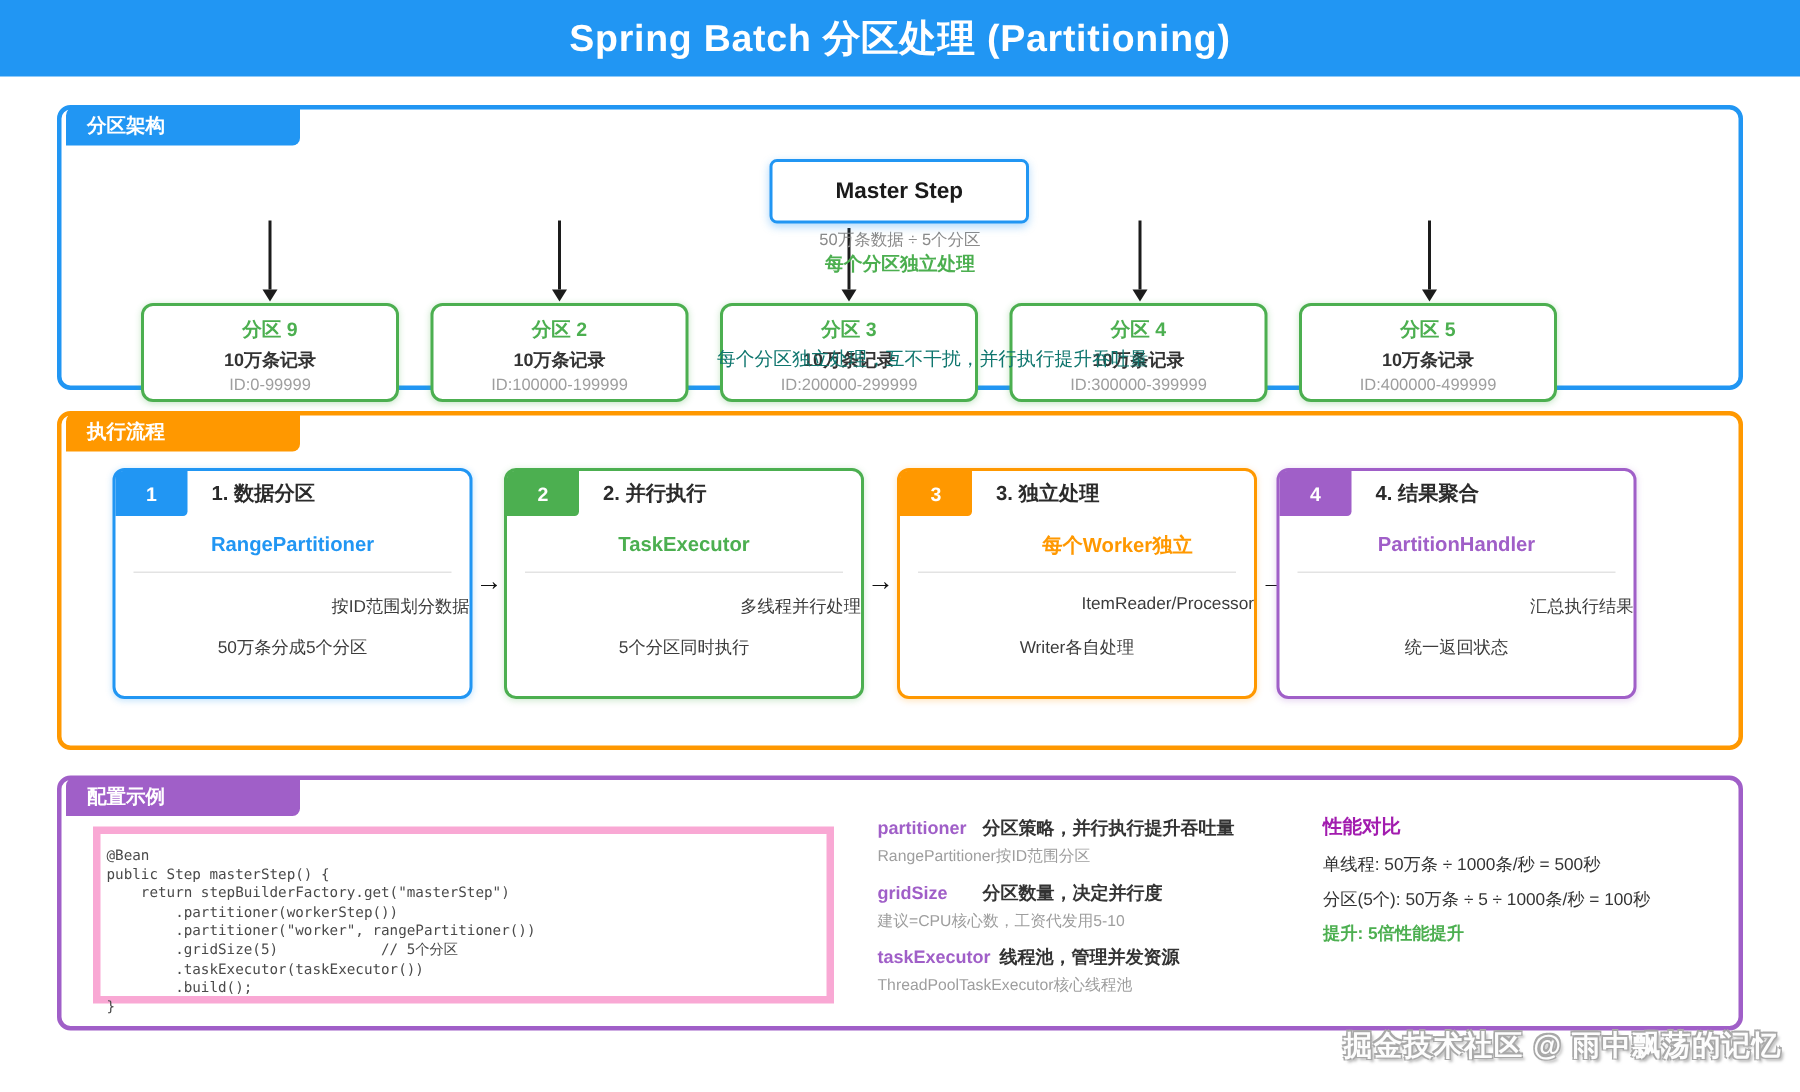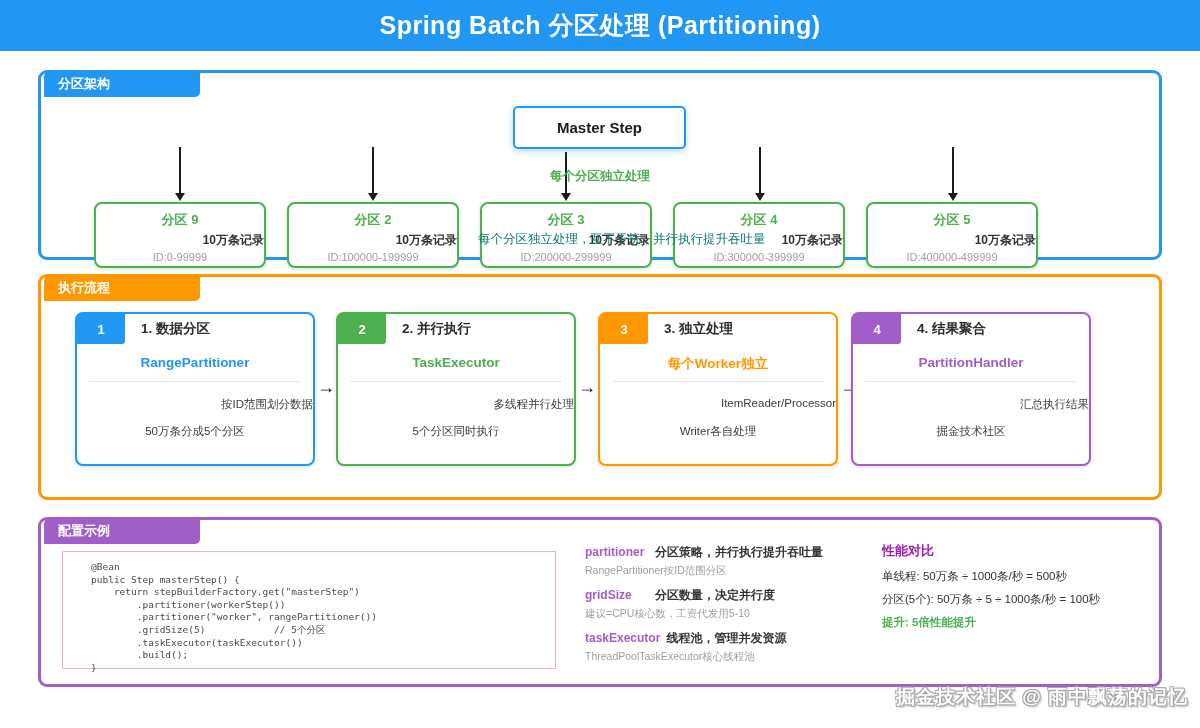--- a/index.html
+++ b/index.html
@@ -46,21 +46,21 @@
   .varrow.a3 { left:565px; top:152px; height:41px; }
   .varrow.a4 { left:759px; top:147px; height:46px; }
   .varrow.a5 { left:952px; top:147px; height:46px; }
 
   .pcard { position:absolute; top:202px; width:172px; height:66px; background:#fff;
     border:2px solid var(--green,#4CAF50); border-radius:8px; text-align:center;
     box-shadow:0 1px 4px rgba(76,175,80,.3); z-index:2; }
   .pcard.p1 { left:94px; }  .pcard.p2 { left:287px; } .pcard.p3 { left:480px; }
   .pcard.p4 { left:673px; } .pcard.p5 { left:866px; }
   .pcard .pt { margin-top:7px; font-size:13px; font-weight:bold; color:var(--green,#4CAF50); }
-  .pcard .pr { margin-top:3px; font-size:12px; font-weight:600; color:#333;text-align:right; }
+  .pcard .pr { margin-top:3px; font-size:12px; font-weight:600; color:#333; }
   .pcard .pid { margin-top:2px; font-size:11px; color:#9e9e9e; }
 
   .overlay-note { position:absolute; left:478px; top:231px; font-size:12.5px;
     color:#0f766e; white-space:nowrap; z-index:3; }
 
   
   .step { position:absolute; top:312px; width:240px; height:154px; background:#fff;
     border-radius:8px; z-index:2; }
   .step.s1 { left:75px;  border:2px solid var(--blue,#2196F3);   box-shadow:0 1px 4px rgba(33,150,243,.25); }
   .step.s2 { left:336px; border:2px solid var(--green,#4CAF50);  box-shadow:0 1px 4px rgba(76,175,80,.25); }
@@ -74,33 +74,33 @@
   .s2 .badge { background:var(--green,#4CAF50); }
   .s3 .badge { background:var(--orange,#FF9800); }
   .s4 .badge { background:var(--purple,#A05FC8); }
 
   .stitle { position:absolute; left:64px; top:0; height:30px; line-height:30px;
     font-size:13.5px; font-weight:bold; color:#2b2b2b; }
   .ssub { position:absolute; left:0; top:41px; width:100%; text-align:center;
     font-size:13.5px; font-weight:bold; }
   .s1 .ssub { color:var(--blue,#2196F3); }
   .s2 .ssub { color:var(--green,#4CAF50); }
-  .s3 .ssub { color:var(--orange,#FF9800); }
+  .s3 .ssub { color:var(--orange,#FF9800);margin-left:27px; }
   .s4 .ssub { color:var(--purple,#A05FC8); }
   .sdiv { position:absolute; left:12px; right:12px; top:67px; height:1px; background:#e3e3e3; }
   .sl1 { position:absolute; left:0; top:83px;  width:100%; text-align:right; font-size:11.5px; color:#3c3c3c; }
   .sl2 { position:absolute; left:0; top:110px; width:100%; text-align:center; font-size:11.5px; color:#3c3c3c; }
 
   .harrow { position:absolute; top:377px; width:22px; text-align:center;
     font-size:18px; font-weight:bold; color:#111; z-index:2; }
   .harrow.h1 { left:315px; } .harrow.h2 { left:576px; } .harrow.h3 { left:838px; }
 
   
   .codebox { position:absolute; left:62px; top:551px; width:494px; height:118px;
-    background:#fff; border:1px solid #f9a8d4; padding:9px 28px; z-index:2; }
+    background:#fff; border:5px solid #f9a8d4; padding:9px 4px; z-index:2; }
   .codebox .cl { font-family:"DejaVu Sans Mono","Liberation Mono",monospace;
     font-size:9.5px; line-height:12.6px; color:#4a4a4a; white-space:pre; }
 
   .params { position:absolute; left:585px; top:542px; width:280px; z-index:2; }
   .prow  { display:flex; align-items:baseline; margin-top:2px; }
   .pname { min-width:64px; margin-right:6px; font-size:12px; font-weight:bold; color:var(--purple,#A05FC8); }
   .pdesc { font-size:12px; font-weight:600; color:#333; white-space:nowrap; }
   .pnote { font-size:10.5px; color:#9e9e9e; margin:3px 0 9px 0; }
 
   .perf { position:absolute; left:882px; top:542px; width:300px; z-index:2; }
@@ -122,20 +122,21 @@
   <header class="titlebar">
     <h1>Spring Batch 分区处理 (Partitioning)</h1>
   </header>
 
   <section class="panel blue"></section>
   <div class="tab blue">分区架构</div>
 
   <div class="master">
     <span>Master Step</span>
   </div>
+  <div class="cap1">50万条数据 ÷ 5个分区</div>
   <div class="cap2">每个分区独立处理</div>
 
   <div class="varrow a1"></div>
   <div class="varrow a2"></div>
   <div class="varrow a3"></div>
   <div class="varrow a4"></div>
   <div class="varrow a5"></div>
 
   <div class="pcard p1">
     <div class="pt">分区 9</div>
@@ -197,21 +198,21 @@
     <div class="sl2">Writer各自处理</div>
   </div>
   <div class="harrow h3">→</div>
 
   <div class="step s4">
     <div class="badge">4</div>
     <div class="stitle">4. 结果聚合</div>
     <div class="ssub">PartitionHandler</div>
     <div class="sdiv"></div>
     <div class="sl1">汇总执行结果</div>
-    <div class="sl2">掘金技术社区</div>
+    <div class="sl2">统一返回状态</div>
   </div>
 
   <section class="panel purple"></section>
   <div class="tab purple">配置示例</div>
 
   <div class="codebox">
     <div class="cl">@Bean</div>
     <div class="cl">public Step masterStep() {</div>
     <div class="cl">    return stepBuilderFactory.get("masterStep")</div>
     <div class="cl">        .partitioner(workerStep())</div>

